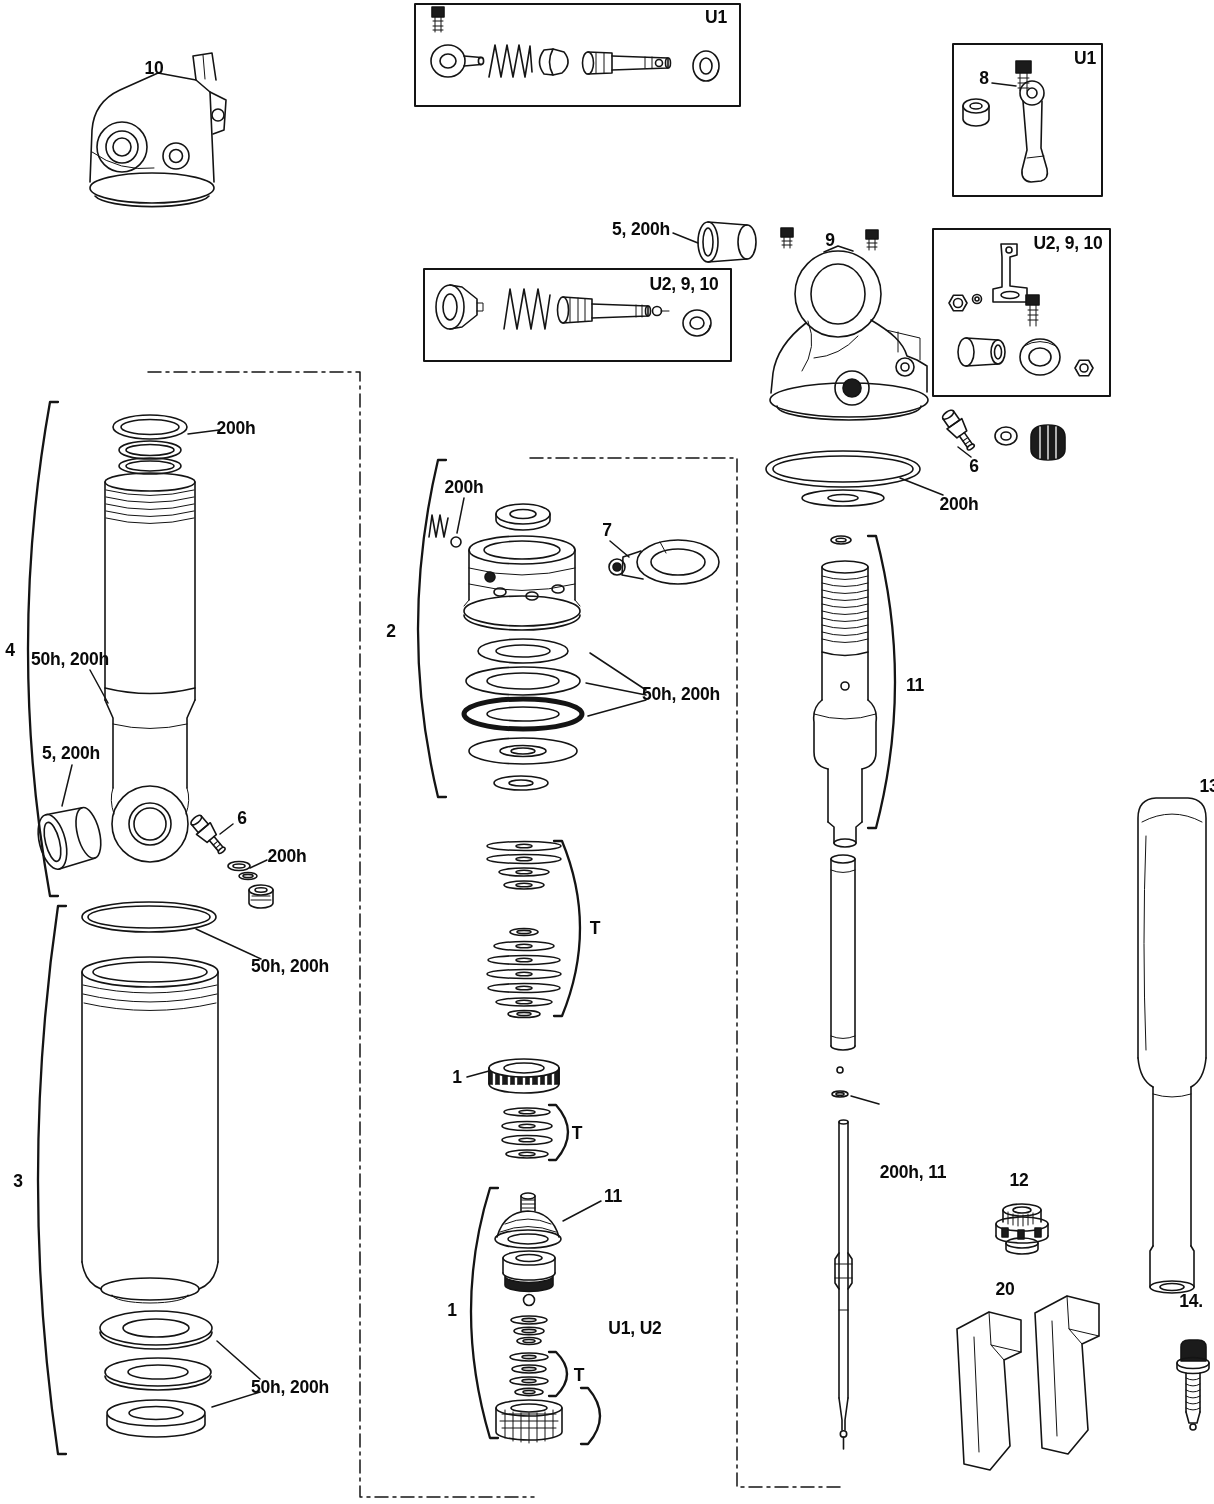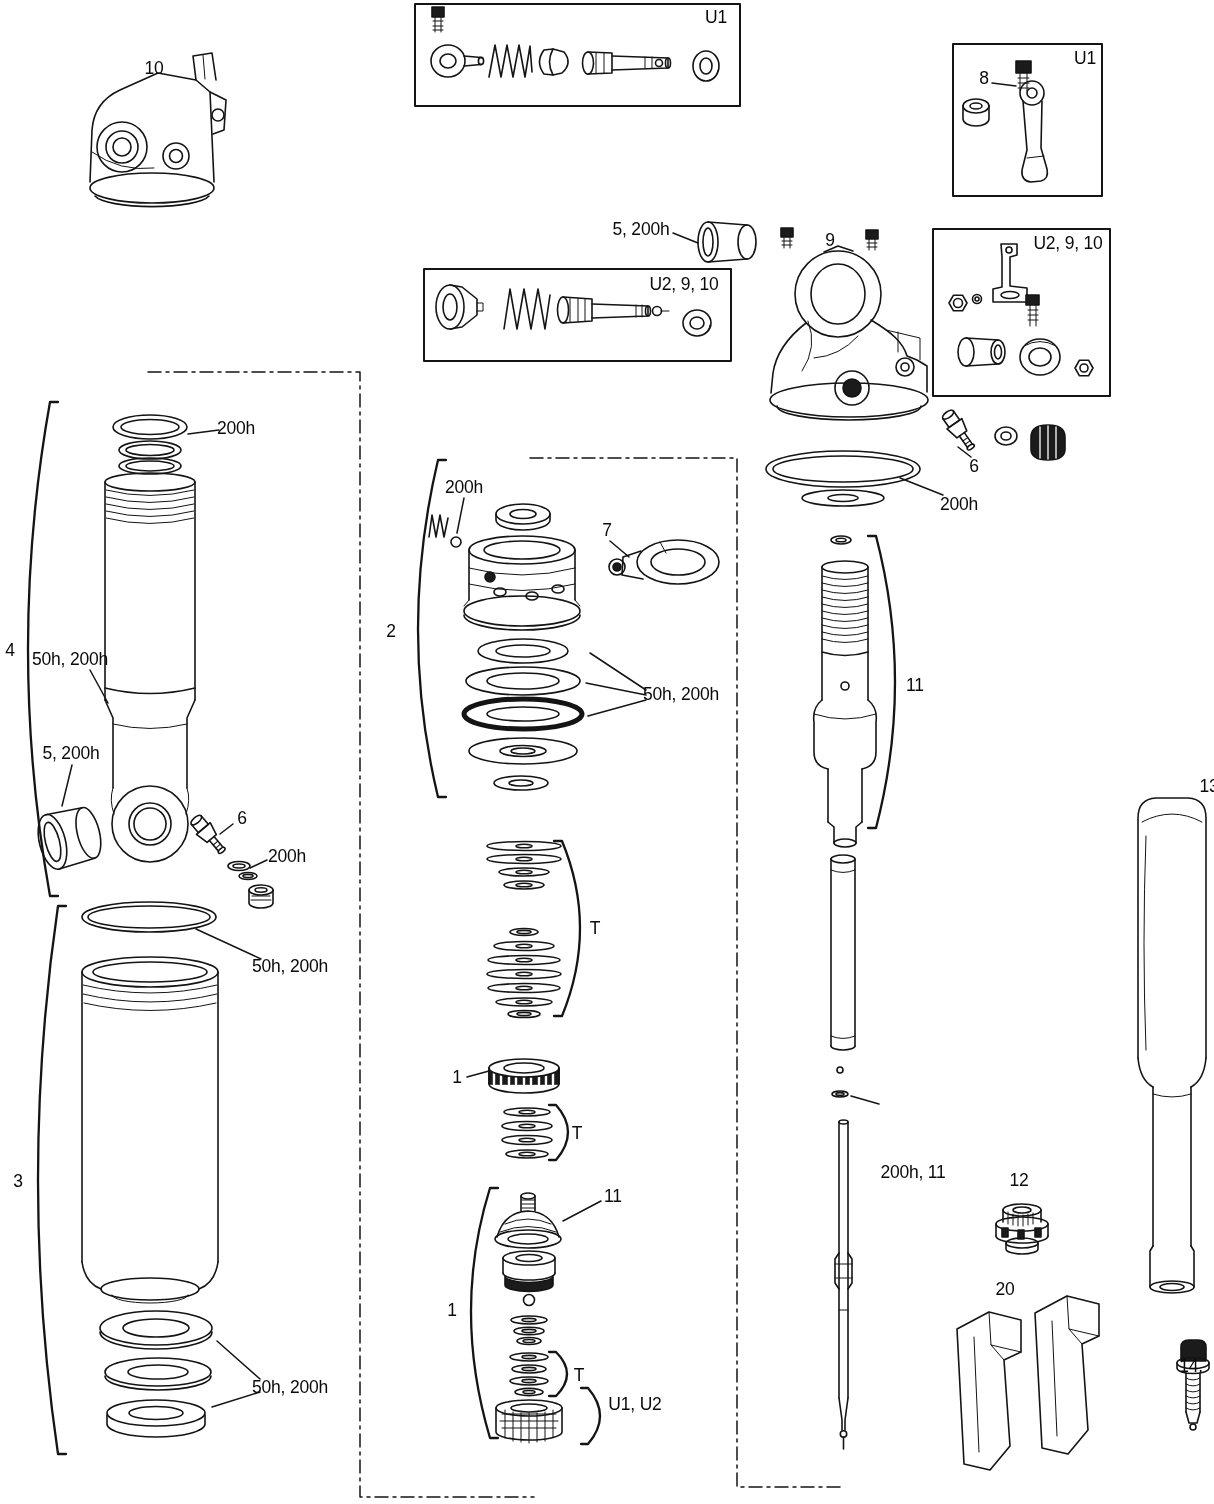--- a/index.html
+++ b/index.html
@@ -1,20 +1,20 @@
 <!DOCTYPE html>
 <html><head>
 <meta charset="utf-8">
 <style>
   html,body{margin:0;padding:0;}
   body{width:1214px;height:1504px;position:relative;background:#ffffff;
        font-family:"Liberation Sans",sans-serif;overflow:hidden;}
   .stage{position:absolute;inset:0;}
   svg#art{position:absolute;left:0;top:0;}
-  .callout{position:absolute;transform:translate(-50%,-50%);font-weight:400;
+  .callout{position:absolute;transform:translate(-50%,-50%);font-weight:700;
            font-size:17.5px;color:#0a0a0a;white-space:nowrap;letter-spacing:-0.2px;}
   .g{stroke:#141414;fill:none;stroke-width:1.6;stroke-linecap:round;stroke-linejoin:round;}
   .w1{stroke-width:1;}
   .w4{stroke-width:5;}
   .ld{stroke-width:1.5;}
   .box{stroke-width:2;}
   .brk{stroke-width:2.3;}
   .dash{stroke-dasharray:13 5 3 5;stroke-width:1.5;}
   .fd{fill:#1b1b1b;}
   .fw{fill:#ffffff;}
@@ -515,19 +515,19 @@
 <div class="callout" style="left:607px;top:530px">7</div>
 <div class="callout" style="left:681px;top:694px">50h, 200h</div>
 <div class="callout" style="left:595px;top:928px">T</div>
 <div class="callout" style="left:457px;top:1077px">1</div>
 <div class="callout" style="left:577px;top:1133px">T</div>
 <div class="callout" style="left:915px;top:685px">11</div>
 <div class="callout" style="left:913px;top:1172px">200h, 11</div>
 <div class="callout" style="left:1209px;top:786px">13</div>
 <div class="callout" style="left:1019px;top:1180px">12</div>
 <div class="callout" style="left:1005px;top:1289px">20</div>
-<div class="callout" style="left:1191px;top:1366px">14.</div>
+<div class="callout" style="left:1191px;top:1301px">14.</div>
 <div class="callout" style="left:452px;top:1310px">1</div>
 <div class="callout" style="left:613px;top:1196px">11</div>
 <div class="callout" style="left:579px;top:1375px">T</div>
-<div class="callout" style="left:635px;top:1404px">U1, U2</div>
+<div class="callout" style="left:635px;top:1328px">U1, U2</div>
 
 </div>
 
 </body></html>

